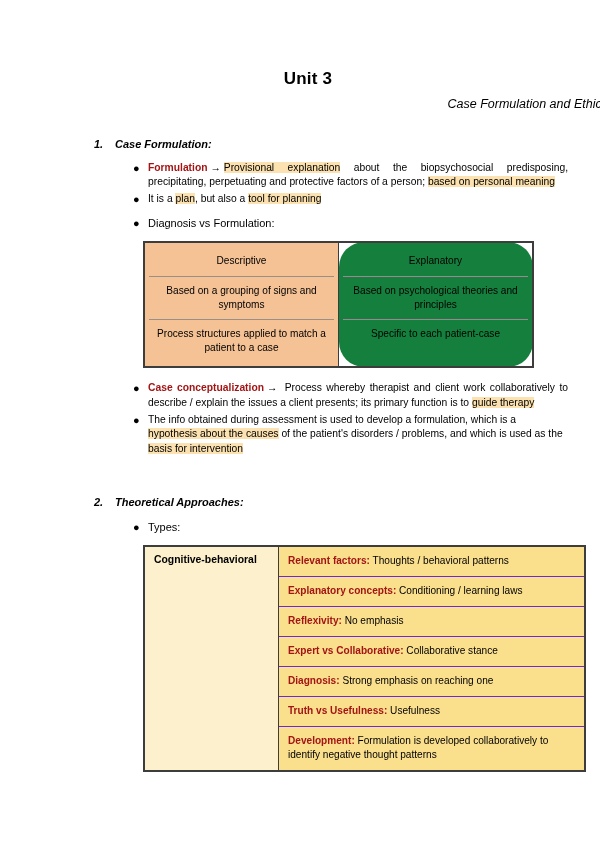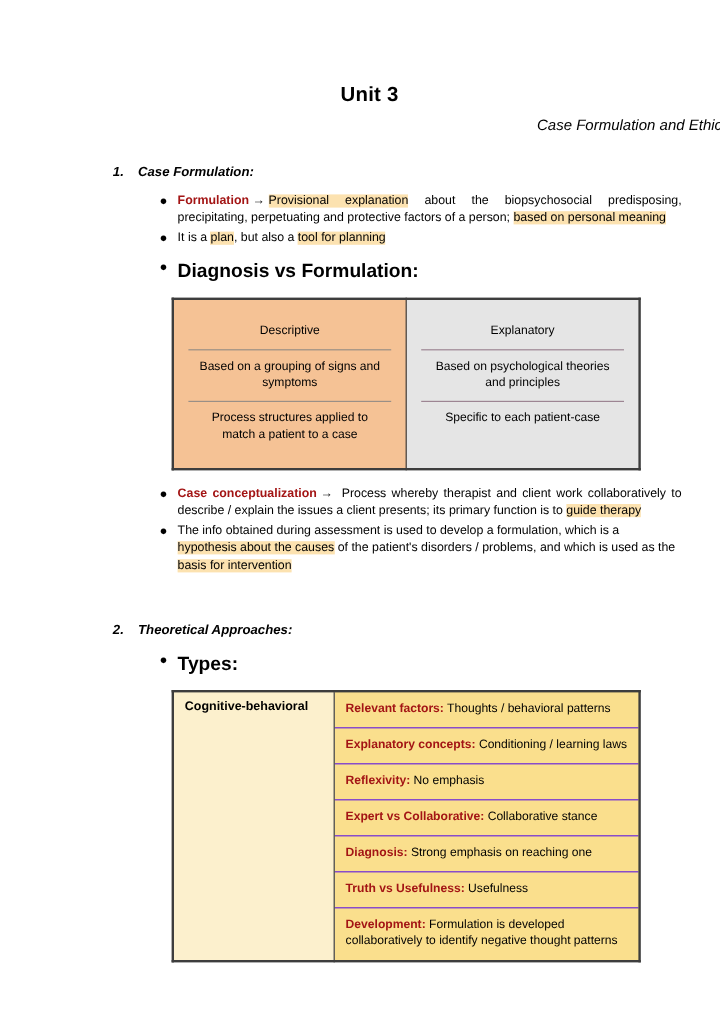--- a/index.html
+++ b/index.html
@@ -83,62 +83,62 @@
 
   b.kw {
     color: #A31515;
     font-weight: bold;
   }
   .hl {
     background: #FCE2B0;
   }
   .arrow { padding: 0 3px; }
 
-  .b-strong { font-weight: bold; font-size: 16px; }
+  .b-strong { font-weight: normal; font-size: 11px; }
 
   
   .tbl1-wrap { margin-left: 135px; margin-top: 10px; }
   table.t1 {
     border-collapse: collapse;
     width: 391px;
     table-layout: fixed;
     border: 2px solid #3d3d3d;
   }
   table.t1 td, table.t1 th {
     border: 1.5px solid #3d3d3d;
-    padding: 12px;
+    padding: 4px;
     vertical-align: top;
   }
   table.t1 th {
     font-size: 10.4px;
     font-weight: bold;
     text-align: center;
     padding: 5px 4px 6px;
   }
   .t1 .hdr-l { background: #FBE2CB; }
   .t1 .hdr-r { background: #EDD3E0; }
   .t1 .body-l { background: #F5C295; }
-  .t1 .body-r { background: #e5e5e5; }
+  .t1 .body-r { background: #15803d; border-radius: 25px; }
 
   .cellstack { display: block; }
   .cellstack .ci {
     font-size: 10.1px;
     text-align: center;
     line-height: 1.35;
     padding: 7px 8px 8px;
     border-bottom: 1px solid #9a8f86;
   }
   .cellstack .ci:last-child { border-bottom: none; }
   .body-r .cellstack .ci { border-bottom-color: #9d8593; }
 
   
   .tbl2-wrap { margin-left: 135px; margin-top: 10px; }
   table.t2 {
     border-collapse: collapse;
-    width: 391px;
+    width: 443px;
     table-layout: fixed;
     border: 2px solid #3d3d3d;
   }
   table.t2 td {
     border: 1.5px solid #3d3d3d;
     padding: 0;
     vertical-align: top;
   }
   .t2 .col-left {
     background: #FCF0CD;

